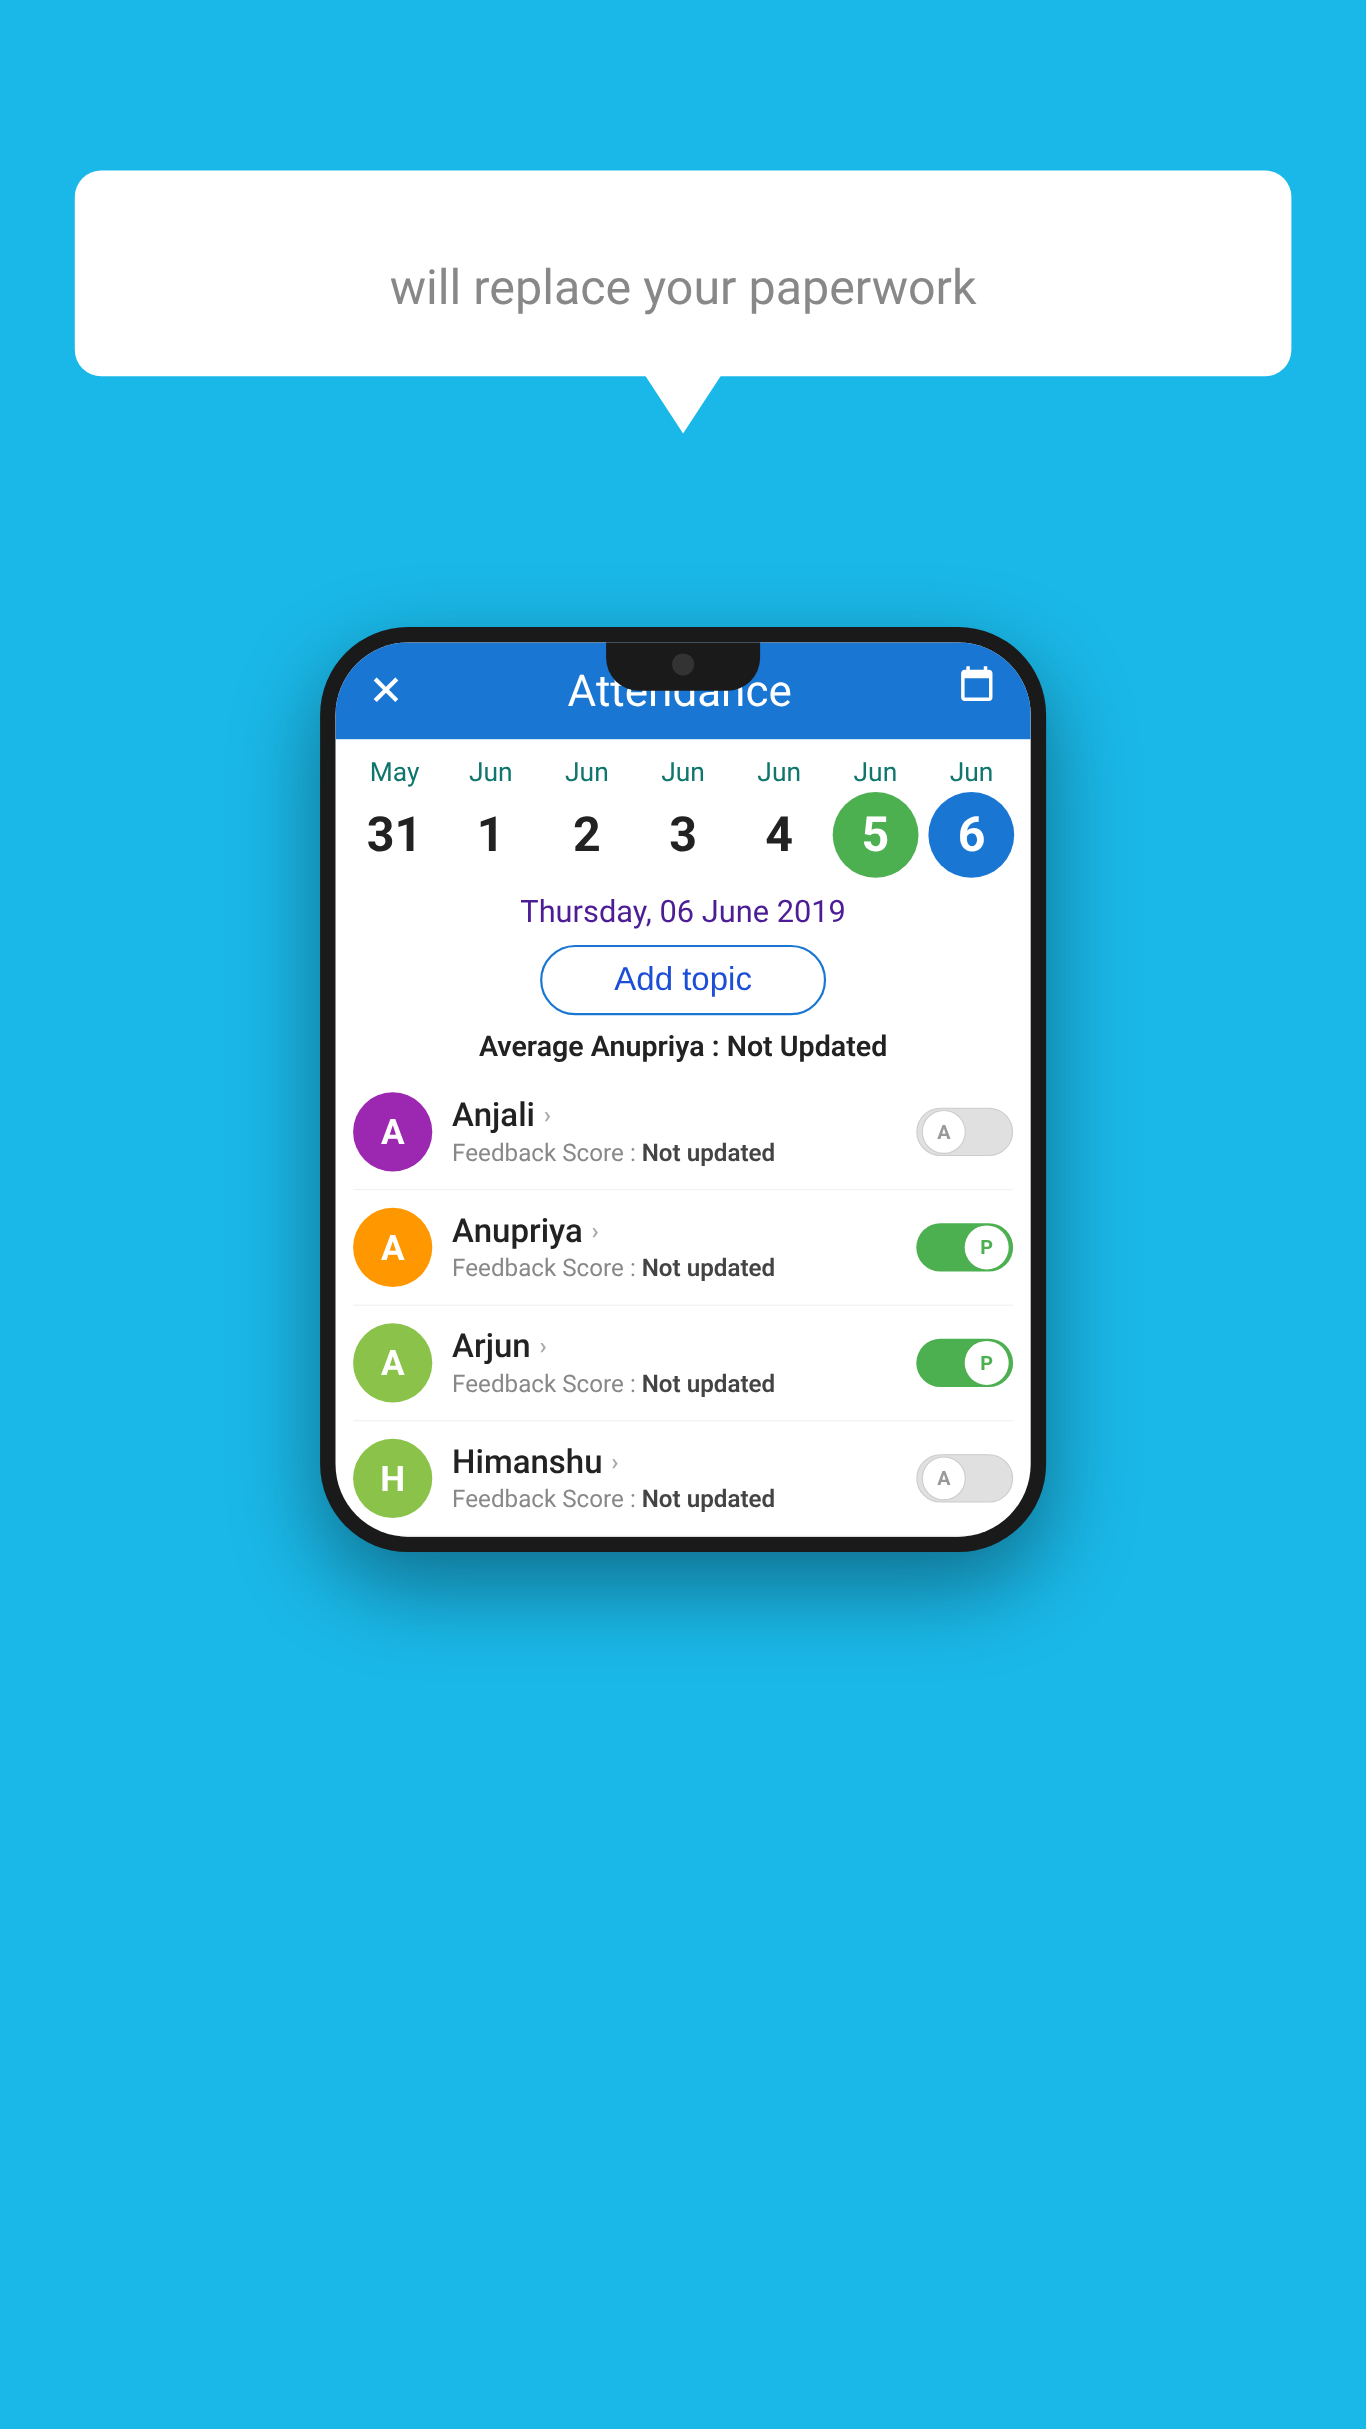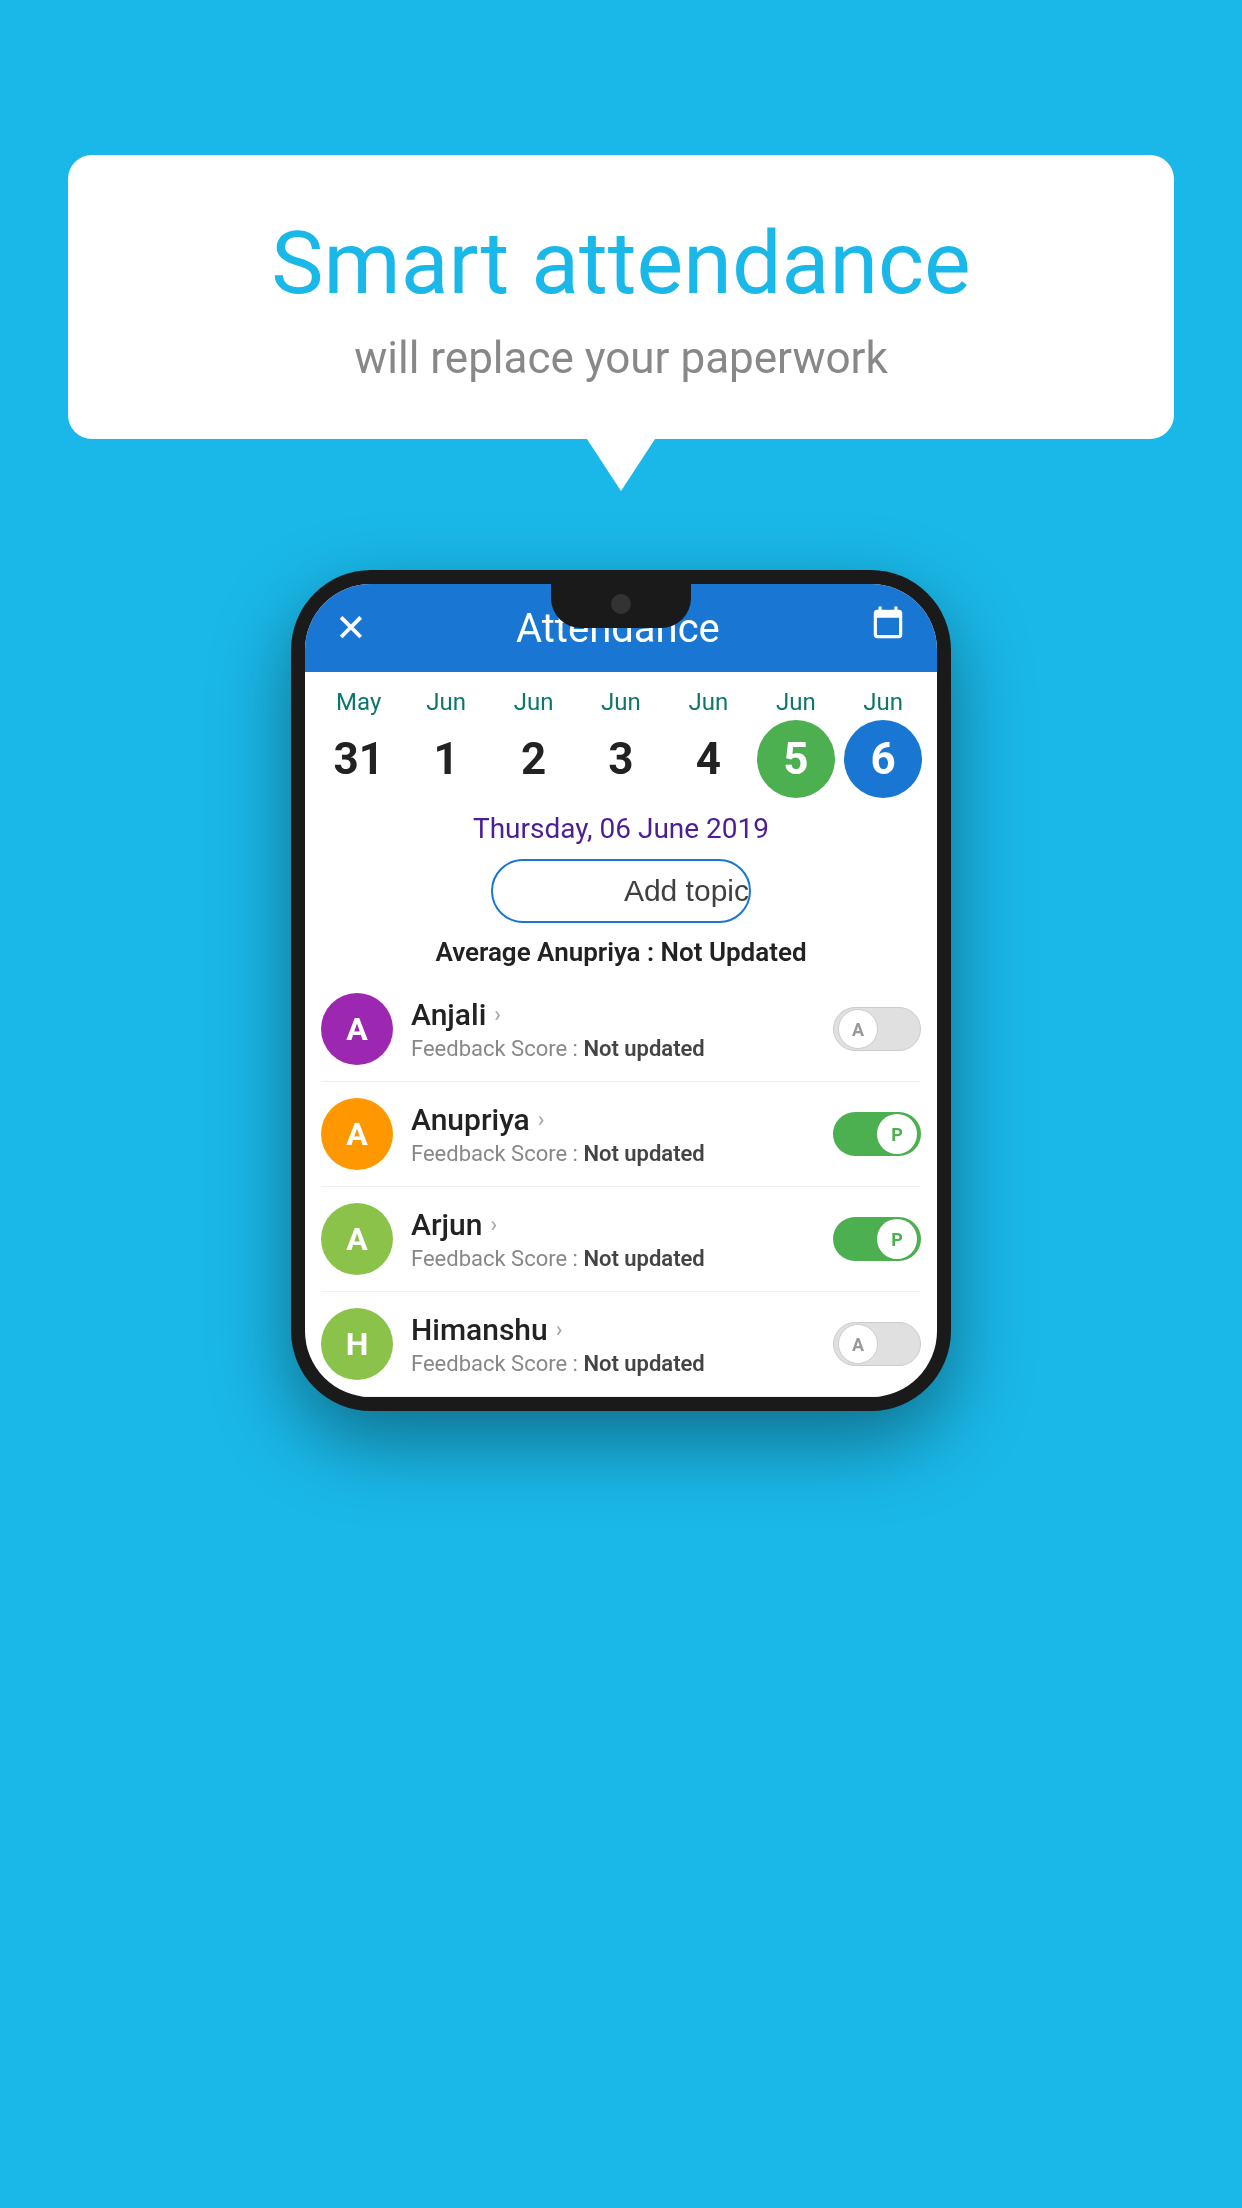--- a/index.html
+++ b/index.html
@@ -234,24 +234,24 @@
 
     
     .add-topic-btn {
       display: block;
       margin: 14px auto;
       width: 260px;
       height: 64px;
       border: 2px solid #1976d2;
       border-radius: 32px;
       background: transparent;
-      color: #404040;
+      color: #1d4ed8;
       font-size: 30px;
       cursor: pointer;
-      text-align: right;
+      text-align: center;
       line-height: 60px;
     }
 
     
     .avg-feedback {
       text-align: center;
       font-size: 26px;
       color: #888;
       margin-bottom: 10px;
     }
@@ -360,21 +360,20 @@
     .toggle-container.present .toggle-knob {
       background: white;
       color: #4caf50;
     }
   </style>
 </head>
 <body>
 
 <div class="speech-bubble-container">
   <div class="speech-bubble">
-    <div class="main-title">Smart attendance</div>
     <div class="sub-title">will replace your paperwork</div>
   </div>
 </div>
 
 <div class="phone-container">
   <div class="phone-outer">
 
     <div class="phone-notch">
       <div class="phone-notch-camera"></div>
     </div>

